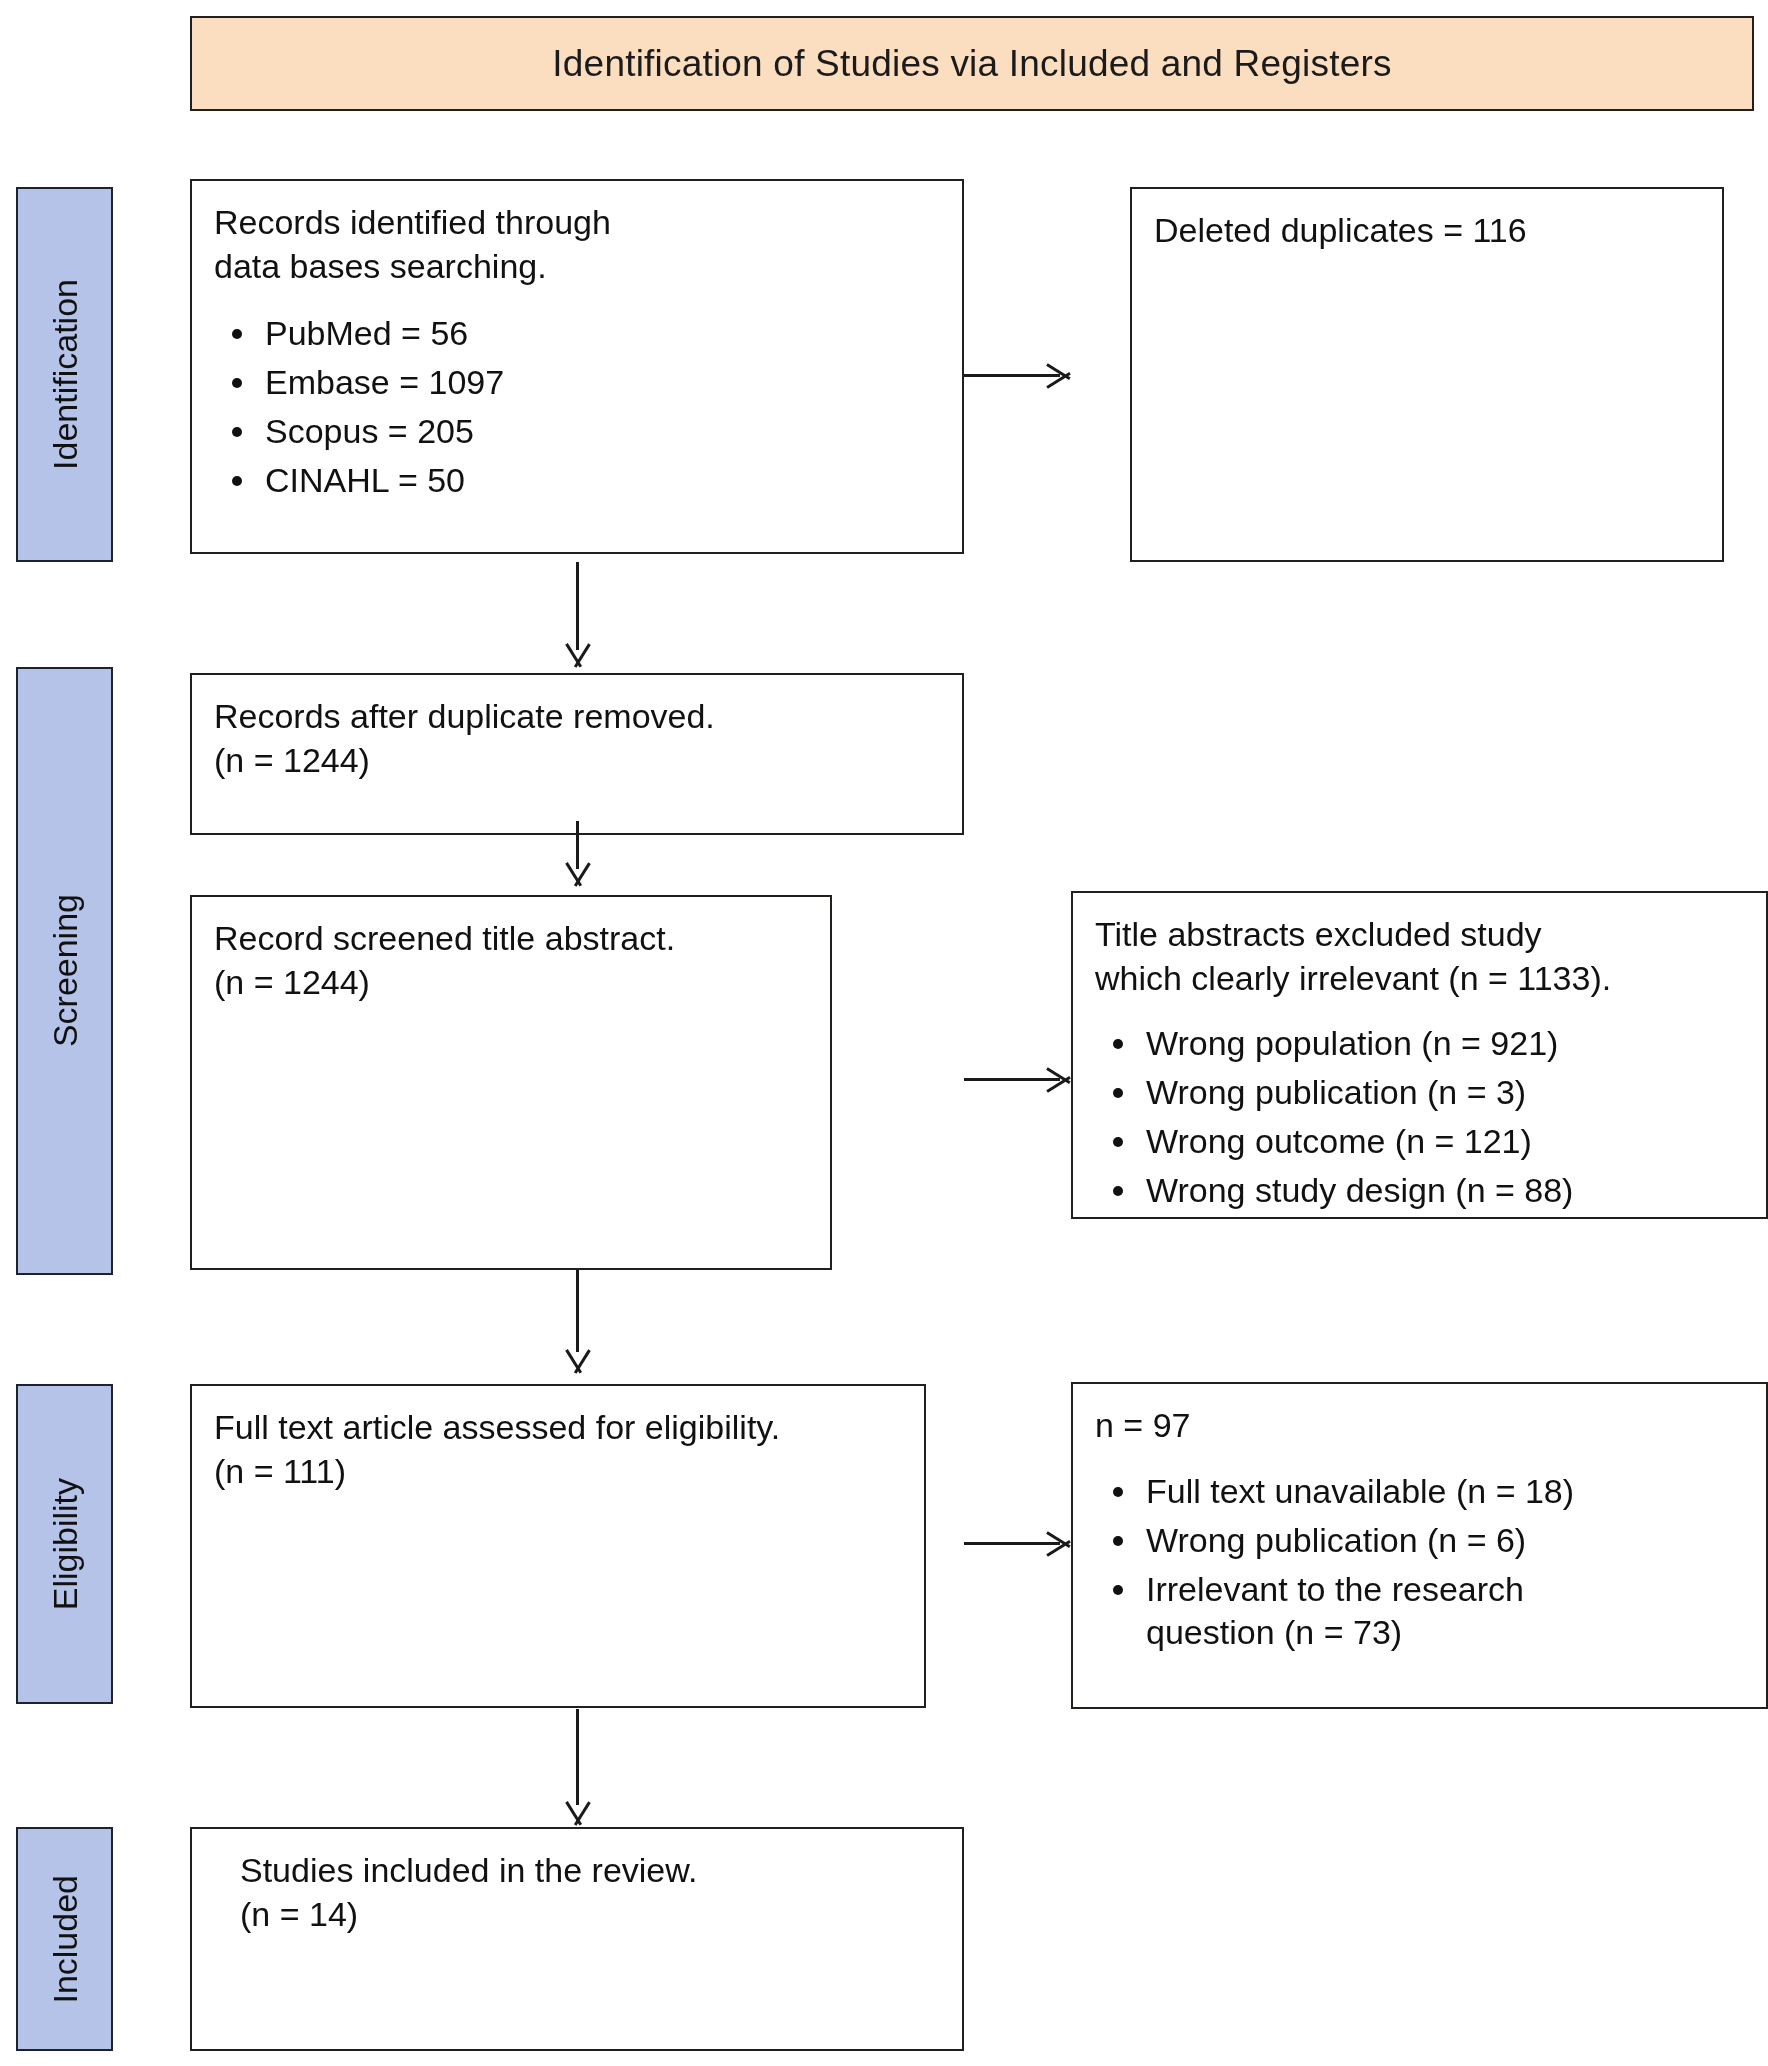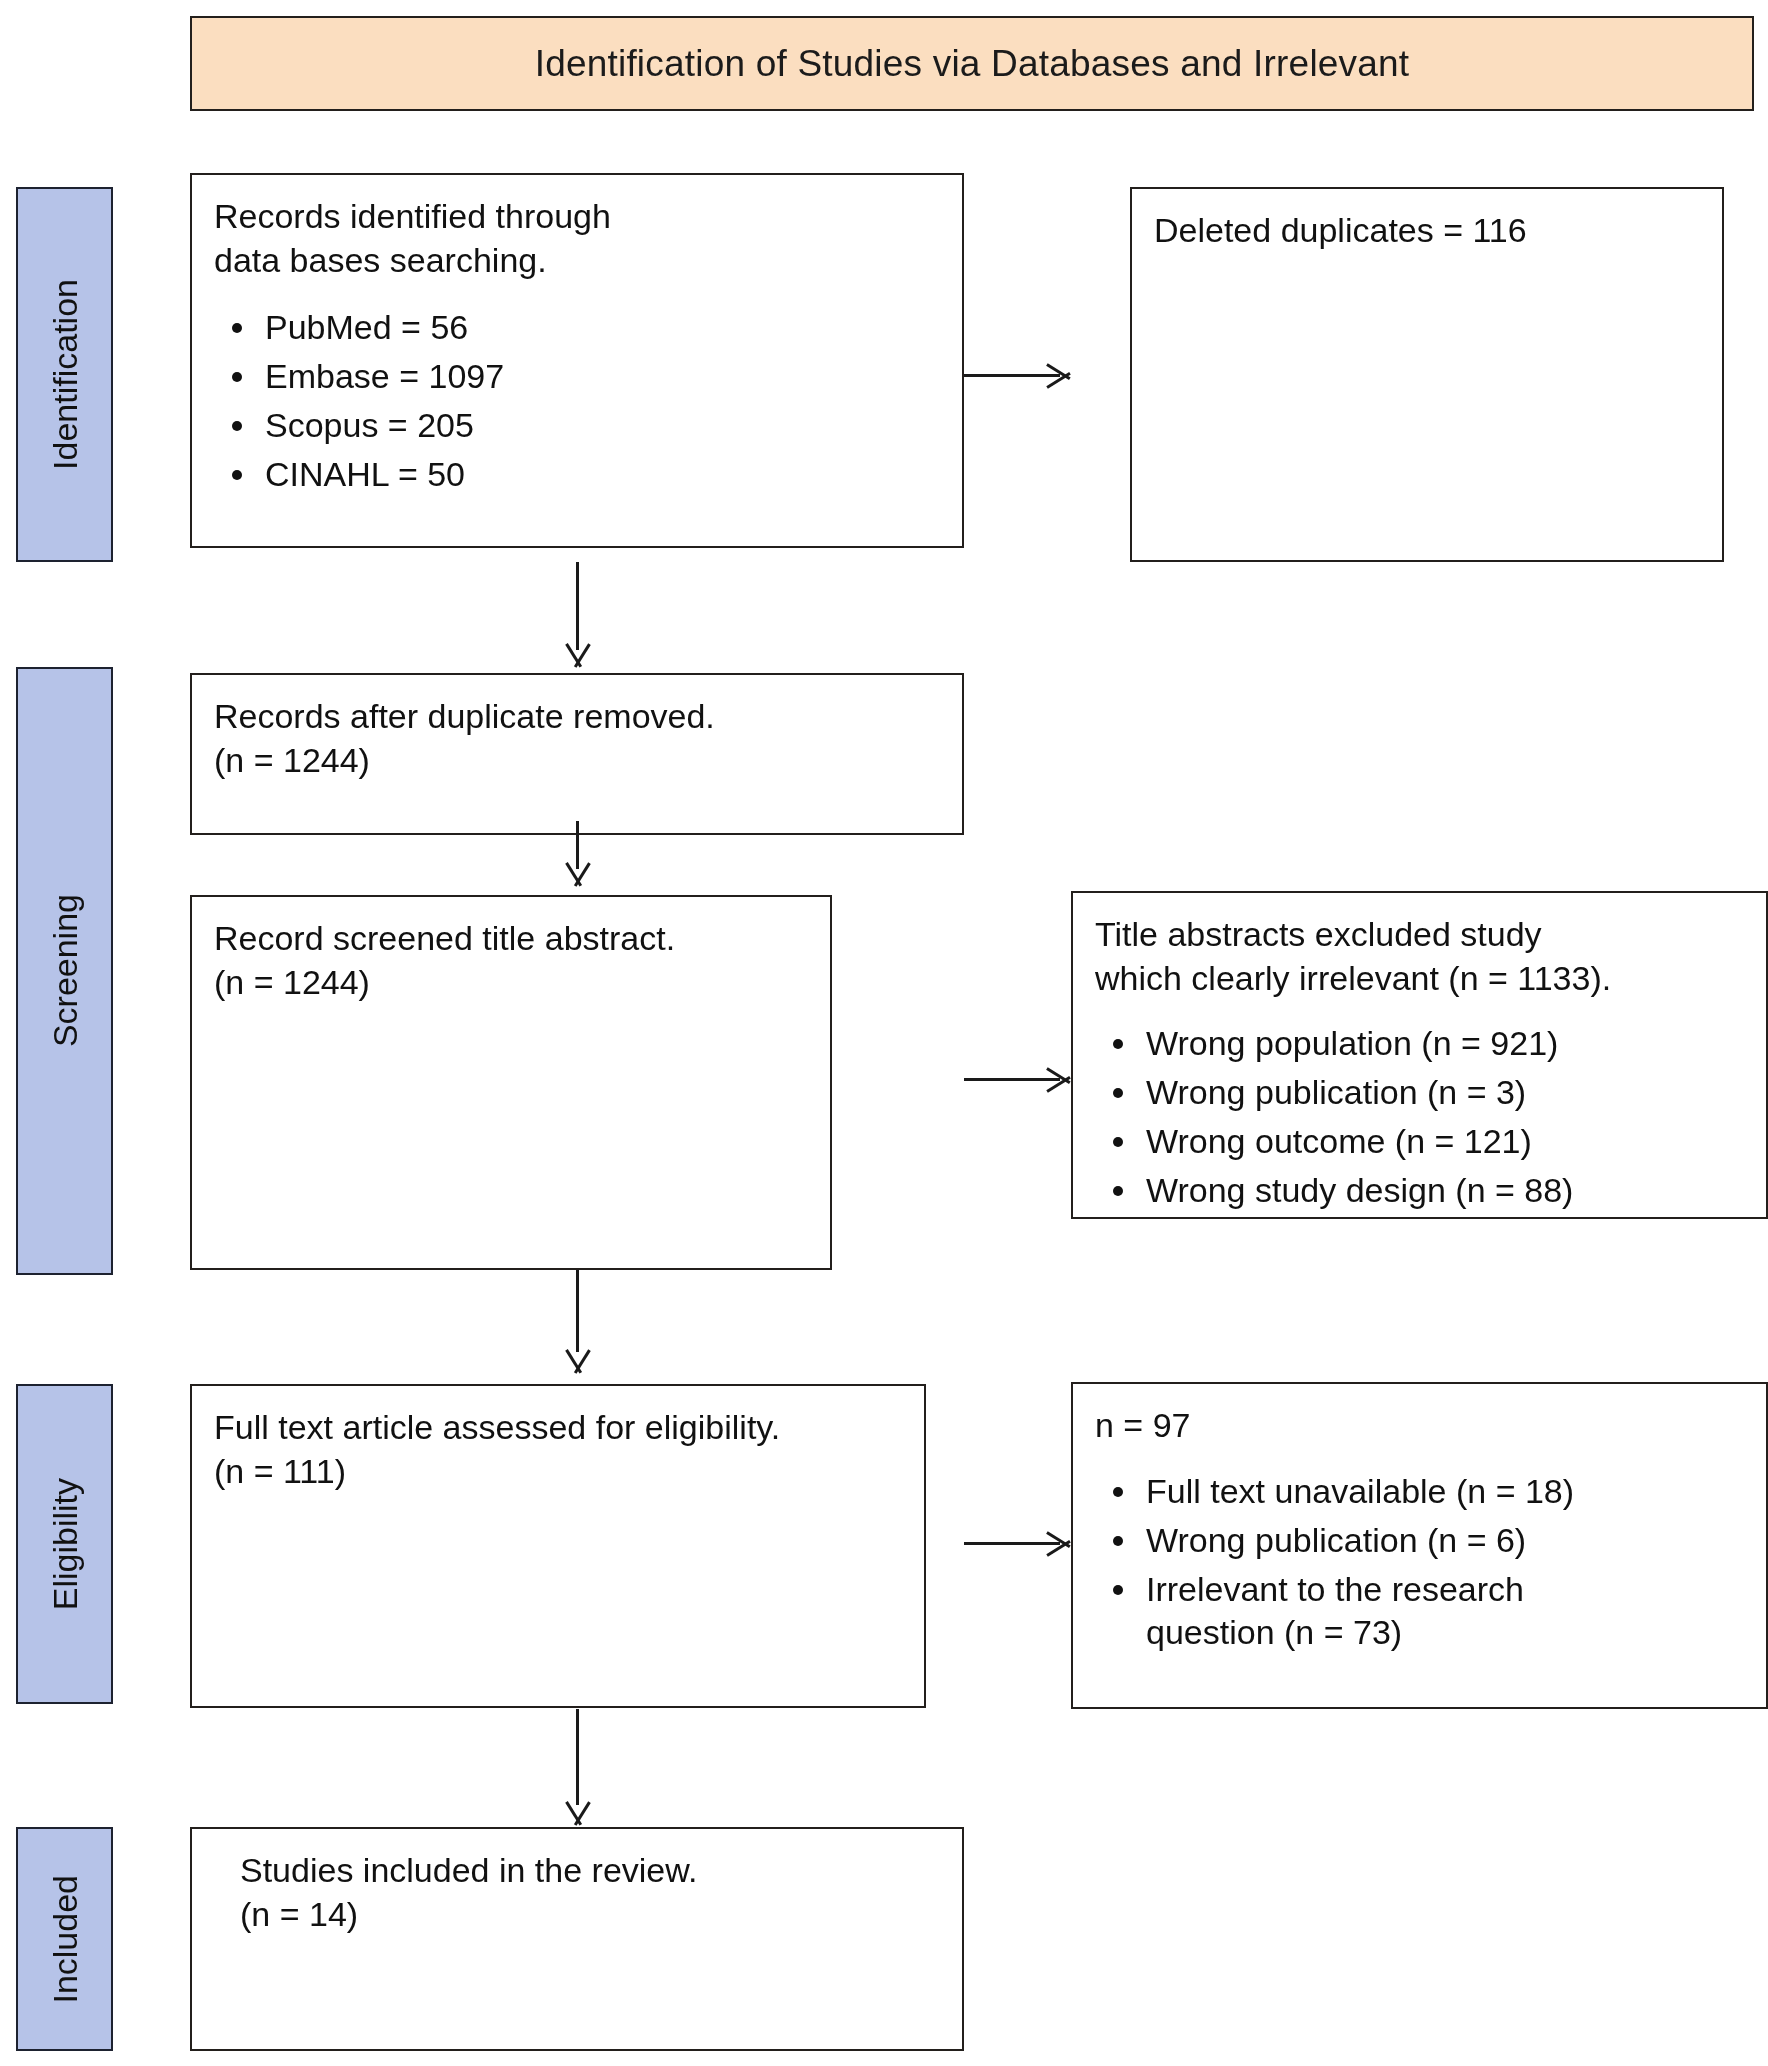--- a/index.html
+++ b/index.html
@@ -144,40 +144,40 @@
   }
   .arrow-right-open::before { top: 0.9px;    transform-origin: left center; transform: rotate(32deg); }
   .arrow-right-open::after  { bottom: 0.9px; transform-origin: left center; transform: rotate(-32deg); }
 </style>
 </head>
 <body>
 
 <div id="canvas">
 
   <div class="banner">
-    <div class="banner-title">Identification of Studies via Databases and Irrelevant</div>
+    <div class="banner-title">Identification of Studies via Included and Registers</div>
   </div>
 
   <div class="stage" style="top:187px; height:375px;">
     <span class="stage-label">Identification</span>
   </div>
 
   <div class="stage" style="top:667px; height:608px;">
     <span class="stage-label">Screening</span>
   </div>
 
   <div class="stage" style="top:1384px; height:320px;">
     <span class="stage-label">Eligibility</span>
   </div>
 
   <div class="stage" style="top:1827px; height:224px;">
     <span class="stage-label">Included</span>
   </div>
 
-  <div class="box" style="left:190px; top:173px; width:774px; height:375px;">
+  <div class="box" style="left:190px; top:179px; width:774px; height:375px;">
     <div class="box-text">Records identified through
 data bases searching.</div>
     <ul class="blist">
       <li>PubMed = 56</li>
       <li>Embase = 1097</li>
       <li>Scopus = 205</li>
       <li>CINAHL = 50</li>
     </ul>
   </div>
 

